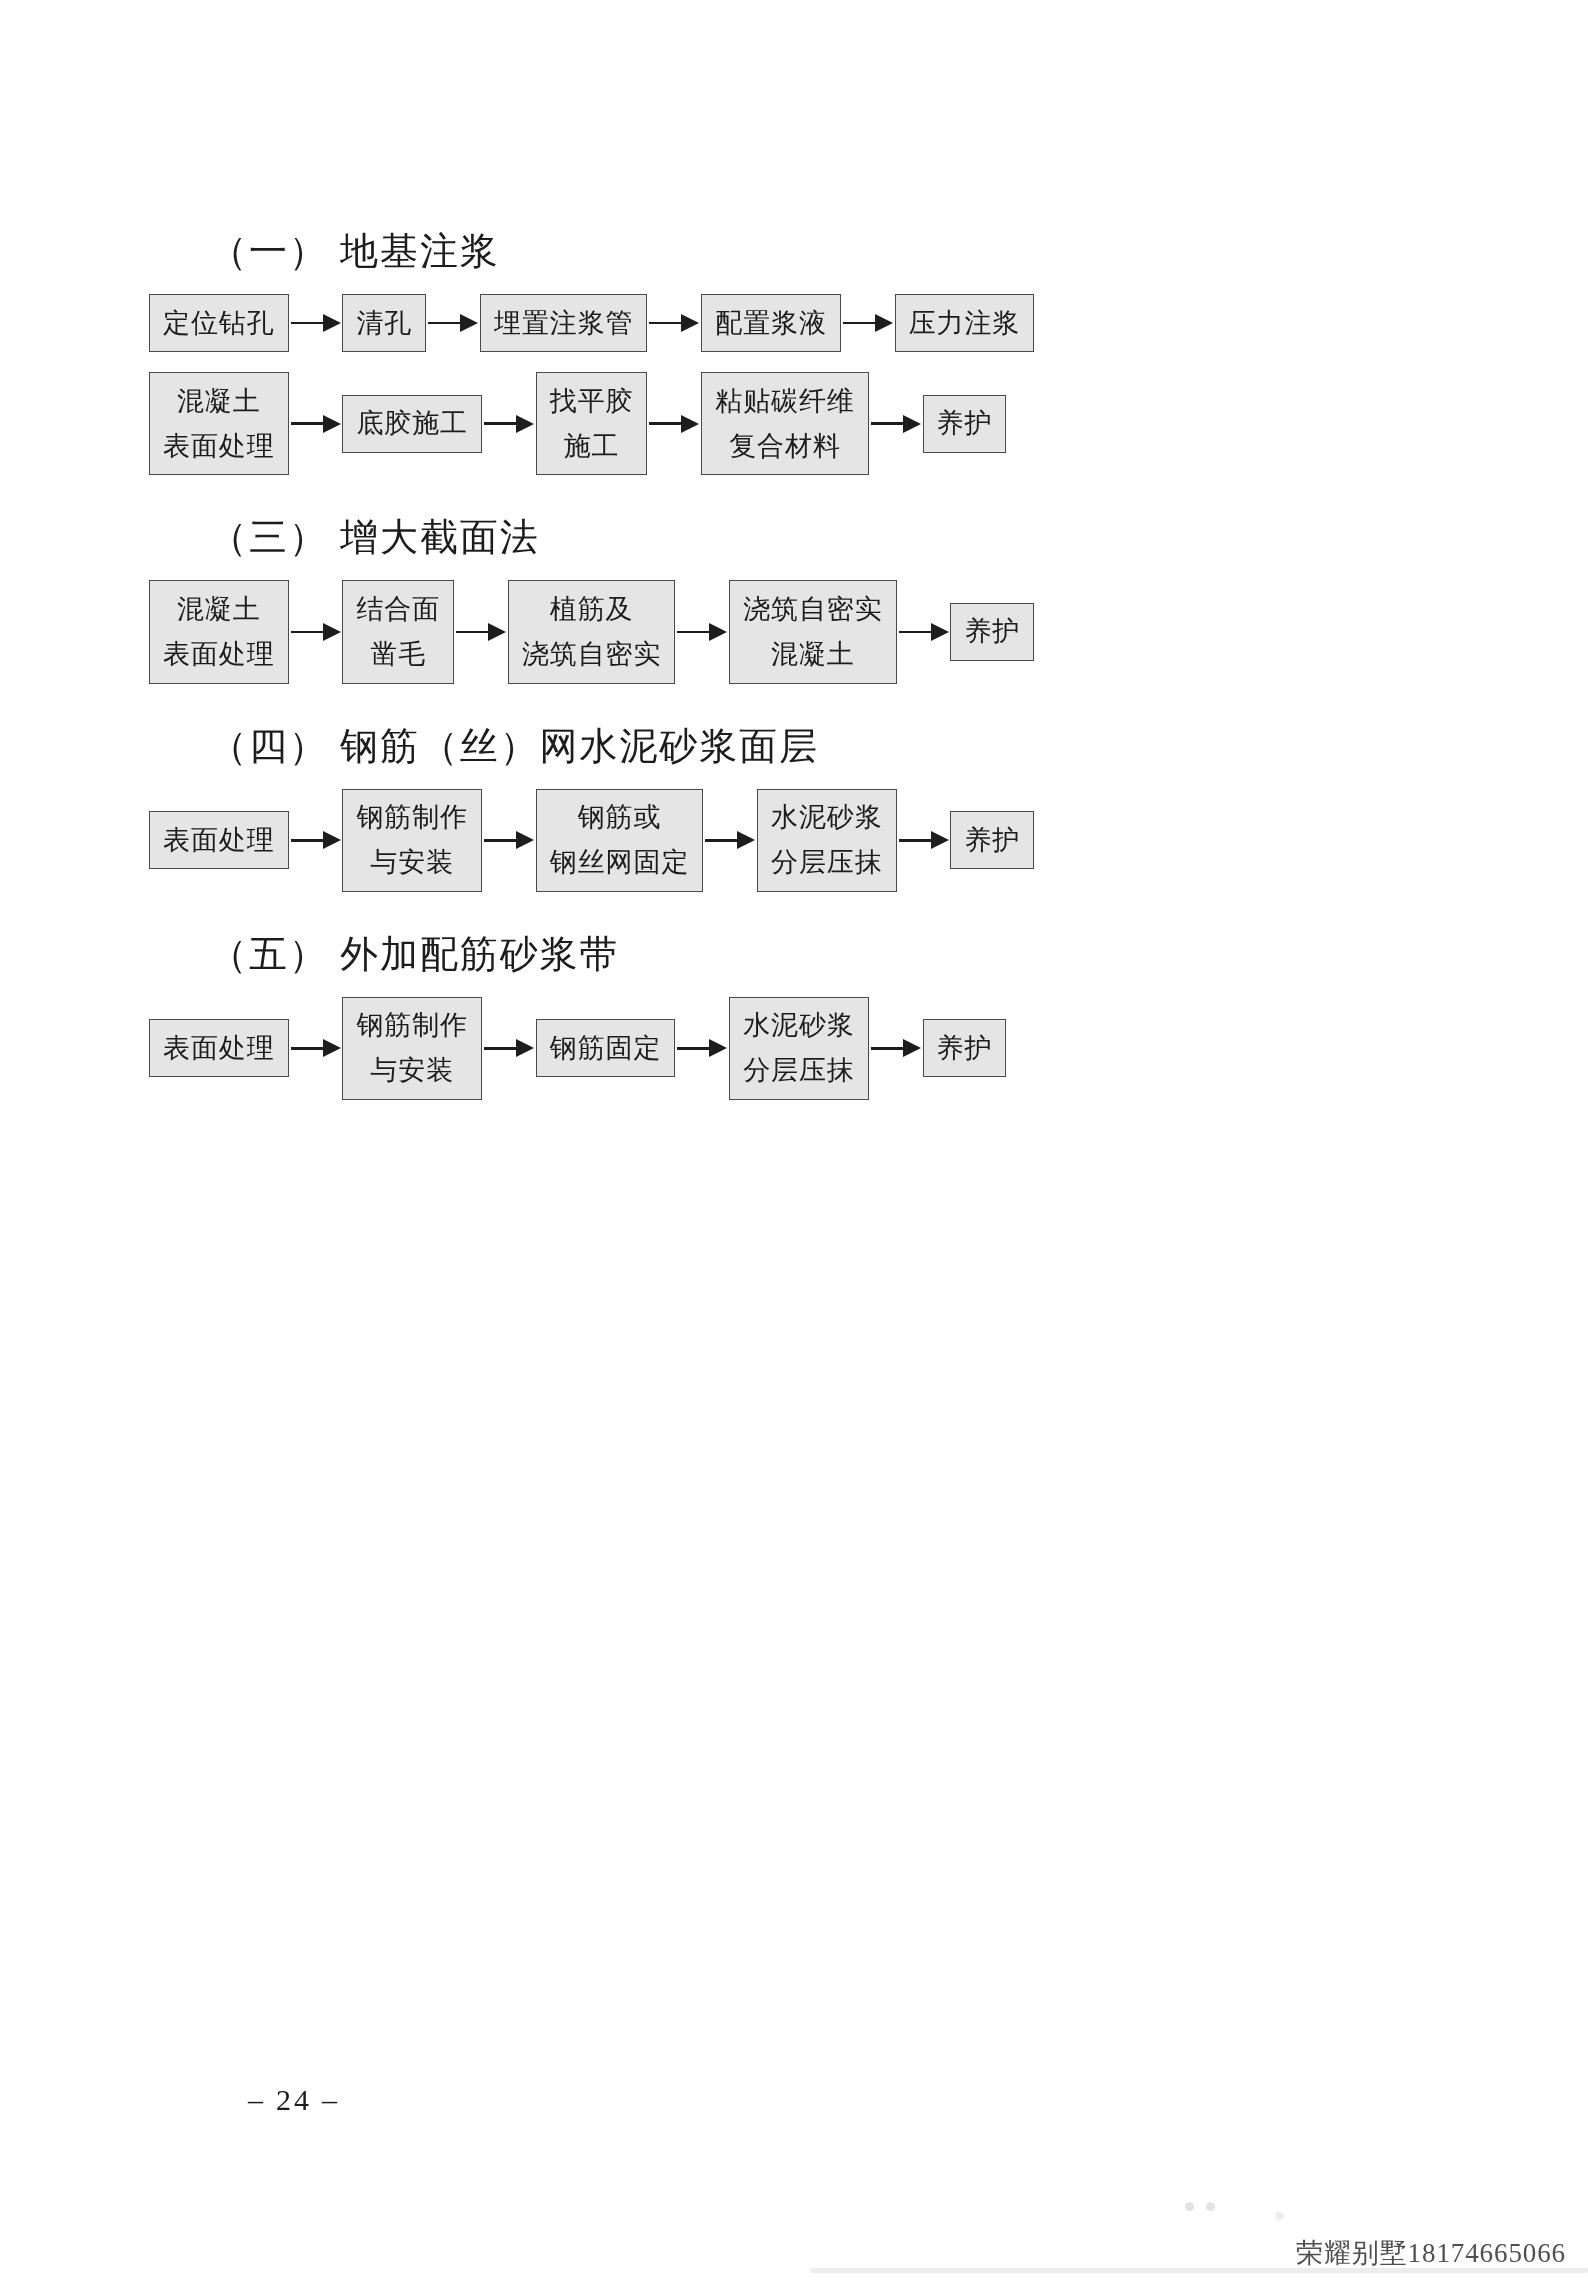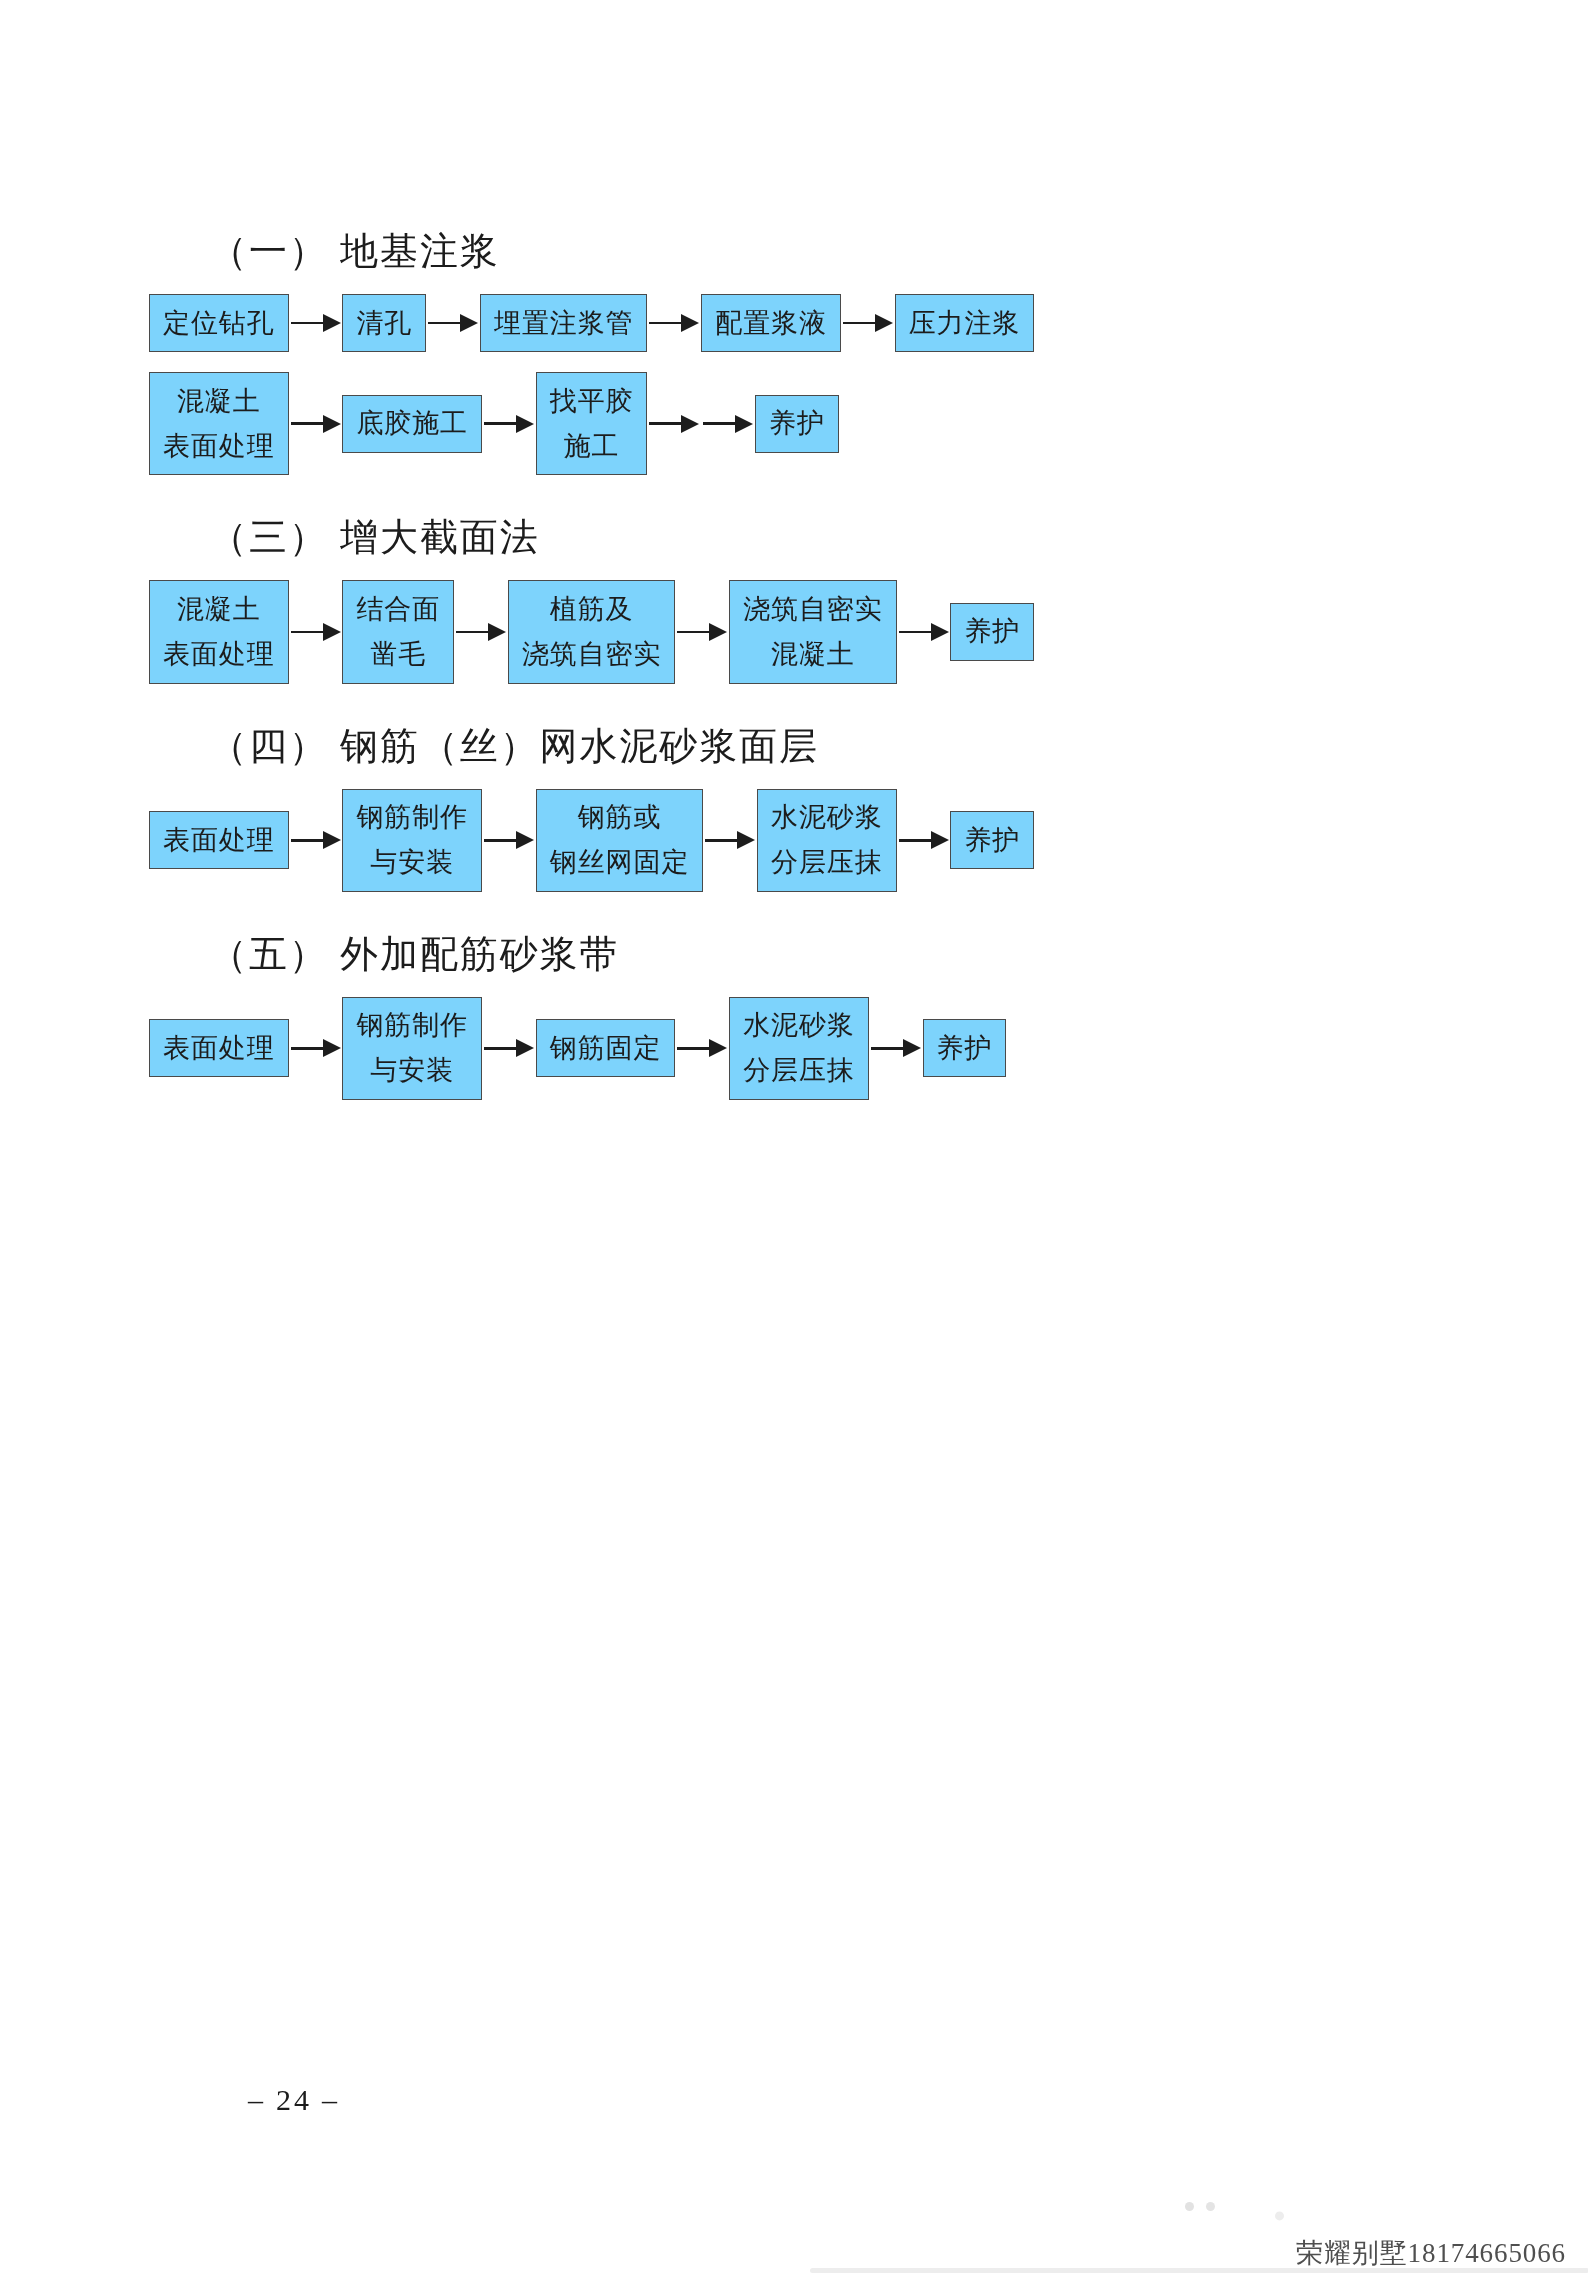--- a/index.html
+++ b/index.html
@@ -40,21 +40,21 @@
     margin:20px 0 0 149px;
   }
   .flow-box{
     border:1.9px solid var(--box-border);
     font-size:27px;
     line-height:45px;
     padding:5.6px 13px;
     white-space:pre-line;
     text-align:center;
     letter-spacing:0.9px;
-    background:#7dd3fc;
+    background:#e5e5e5;
     flex:0 0 auto;
   }
   .flow-arrow{
     display:inline-flex;
     align-items:center;
     margin:0 1.9px;
     flex:0 0 auto;
   }
   .flow-arrow .shaft{
     display:block;
@@ -141,20 +141,22 @@
           <span class="flow-arrow">
             <i class="shaft"></i>
             <i class="head"></i>
           </span>
           <div class="flow-box">找平胶
 施工</div>
           <span class="flow-arrow">
             <i class="shaft"></i>
             <i class="head"></i>
           </span>
+          <div class="flow-box">粘贴碳纤维
+复合材料</div>
           <span class="flow-arrow">
             <i class="shaft"></i>
             <i class="head"></i>
           </span>
           <div class="flow-box">养护</div>
         </div>
       </section>
       <section>
         <h2 class="section-title">（三） 增大截面法</h2>
         <div class="flow-row">

